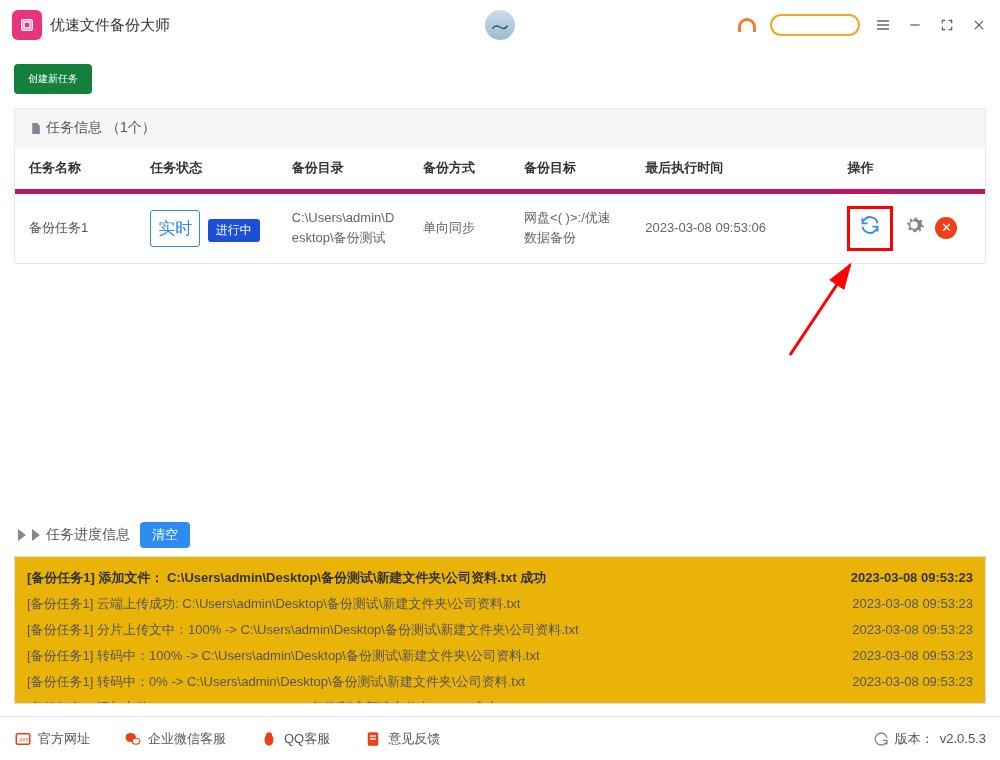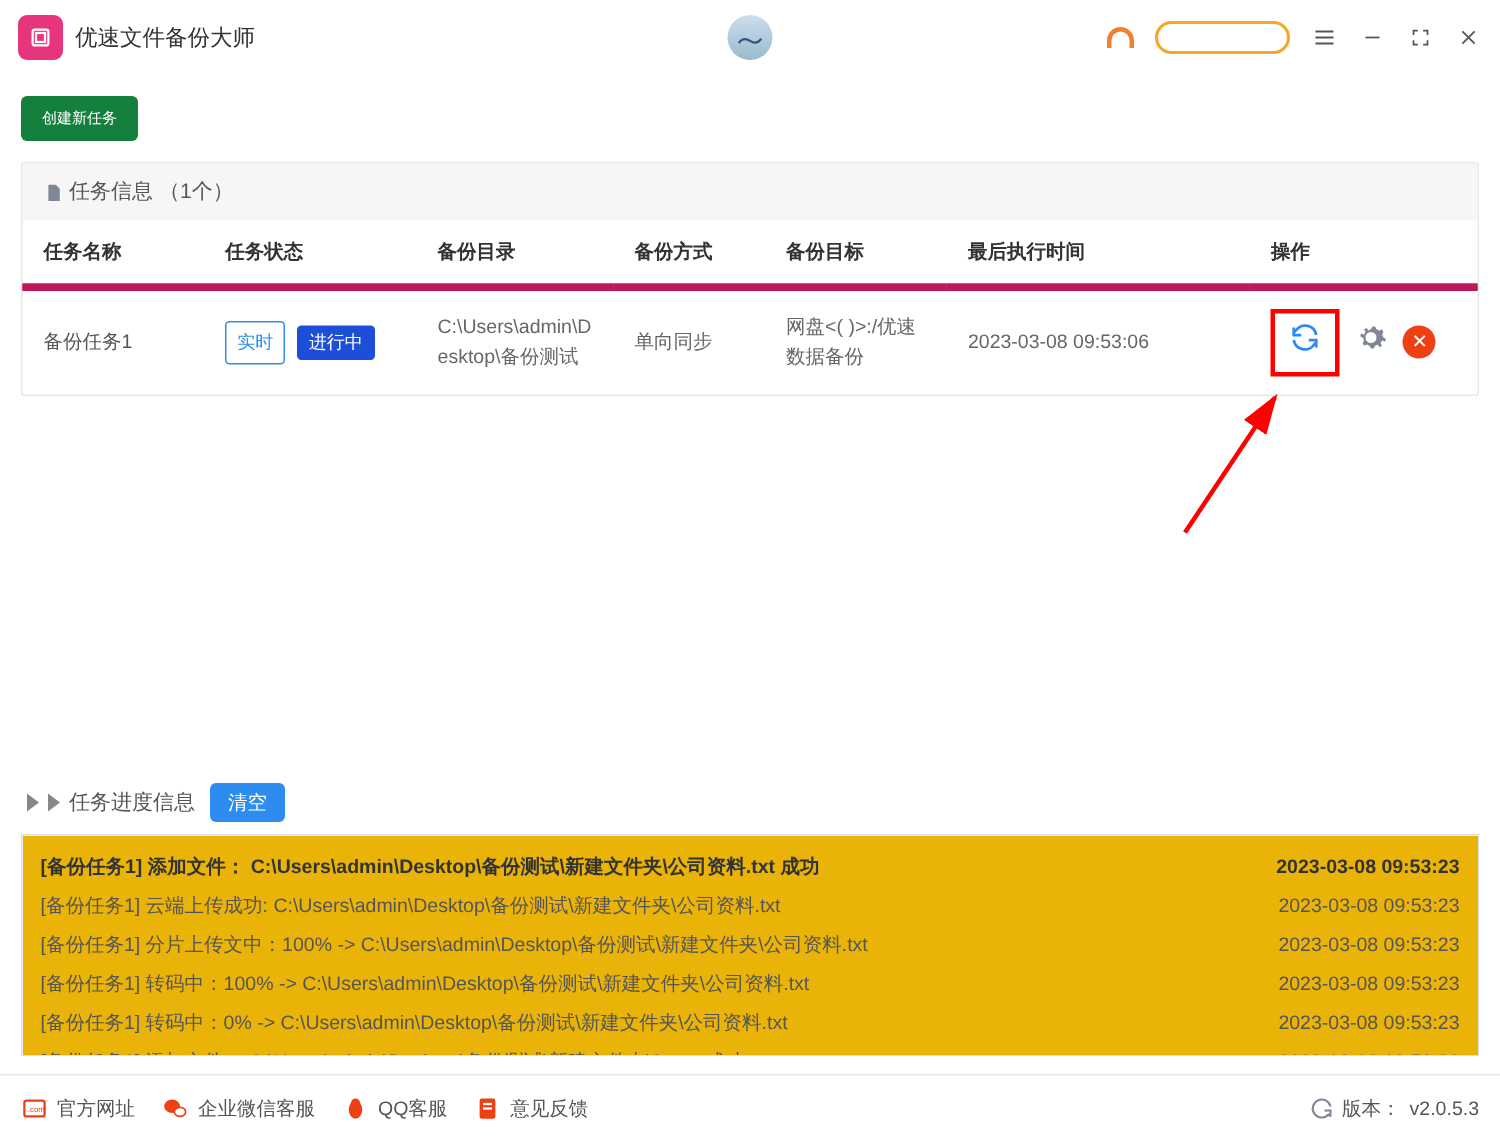--- a/index.html
+++ b/index.html
@@ -22,21 +22,21 @@
     
     
     .panel { margin-top: 14px; border: 1px solid #e8e8e8; border-radius: 2px; }
     .panel-header { background: #f6f6f6; padding: 10px 14px; color: #555; font-size: 14px; display:flex; align-items:center; gap:4px; }
     
     
     .tbl { width: 100%; border-collapse: collapse; font-size: 13px; }
     .tbl th { text-align: left; padding: 12px 14px; border-bottom: 5px solid #be185d; color: #333; font-weight: 600; }
     .tbl td { padding: 12px 14px; color: #666; vertical-align: middle; line-height: 1.6; }
     .tbl td:first-child { color: #555; }
-    .badge-outline { display:inline-block; border: 1px solid #2d8cf0; color:#2d8cf0; padding: 4px 7px; border-radius: 3px; font-size: 12px; margin-right:4px; }
+    .badge-outline { display:inline-block; border: 1px solid #2d8cf0; color:#2d8cf0; padding: 4px 7px; border-radius: 3px; font-size: 17px; margin-right:4px; }
     .badge-fill { display:inline-block; background:#1d4ed8; color:#fff; padding: 2px 8px; border-radius: 3px; font-size:12px; }
     
     .actions { display: flex; align-items:center; gap: 10px; }
     .action-highlight { border: 3px solid #ff0000; padding: 6px 10px; display:flex; align-items:center; justify-content:center; }
     .sync-icon { color: #2d8cf0; }
     .gear-icon { color: #808695; }
     .delete-icon { width: 22px; height:22px; border-radius:50%; background:#ed4014; color:#fff; display:flex; align-items:center; justify-content:center; font-size:13px; }
     
     
     .arrow-annotation { position: absolute; left: 770px; top: 255px; pointer-events:none; }
@@ -50,21 +50,21 @@
     .log-row { display:flex; justify-content:space-between; padding: 2px 0; line-height: 1.7; }
     .log-row.bold { font-weight:700; color:#333; }
     .log-row.bold .log-time { font-weight:700; }
     .log-time { white-space: nowrap; margin-left: 20px; }
     .log-box::-webkit-scrollbar { width: 16px; }
     .log-box::-webkit-scrollbar-track { background:#f1f1f1; }
     .log-box::-webkit-scrollbar-thumb { background:#c1c1c1; }
     
     
     .footer { height: 44px; border-top: 1px solid #e8e8e8; display:flex; align-items:center; padding: 0 14px; font-size:13px; color:#555; position:absolute; bottom:0; left:0; right:0; background:#fff; }
-    .footer-links { display:flex; align-items:center; gap: 18px; }
+    .footer-links { display:flex; align-items:center; gap: 34px; }
     .footer-link { display:flex; align-items:center; gap:6px; cursor:pointer; }
     .fl-icon { width:18px; height:18px; display:flex; align-items:center; justify-content:center; }
     .footer-right { margin-left:auto; color:#555; display:flex; align-items:center; gap:6px; }
     .col-name { width: 12%; }
     .col-status { width: 14%; }
     .col-source { width: 13%; }
     .col-method { width: 10%; }
     .col-target { width: 12%; }
     .col-time { width: 20%; }
     .col-ops { width: 15%; }

